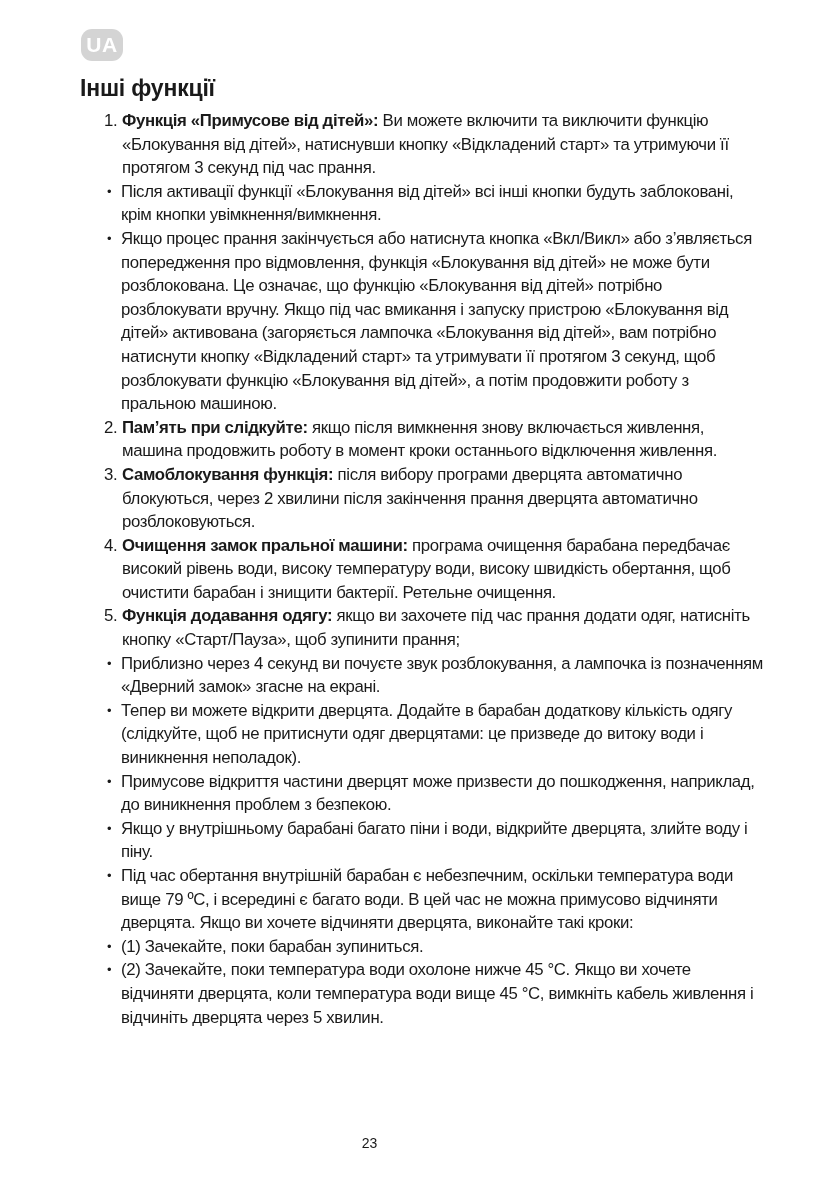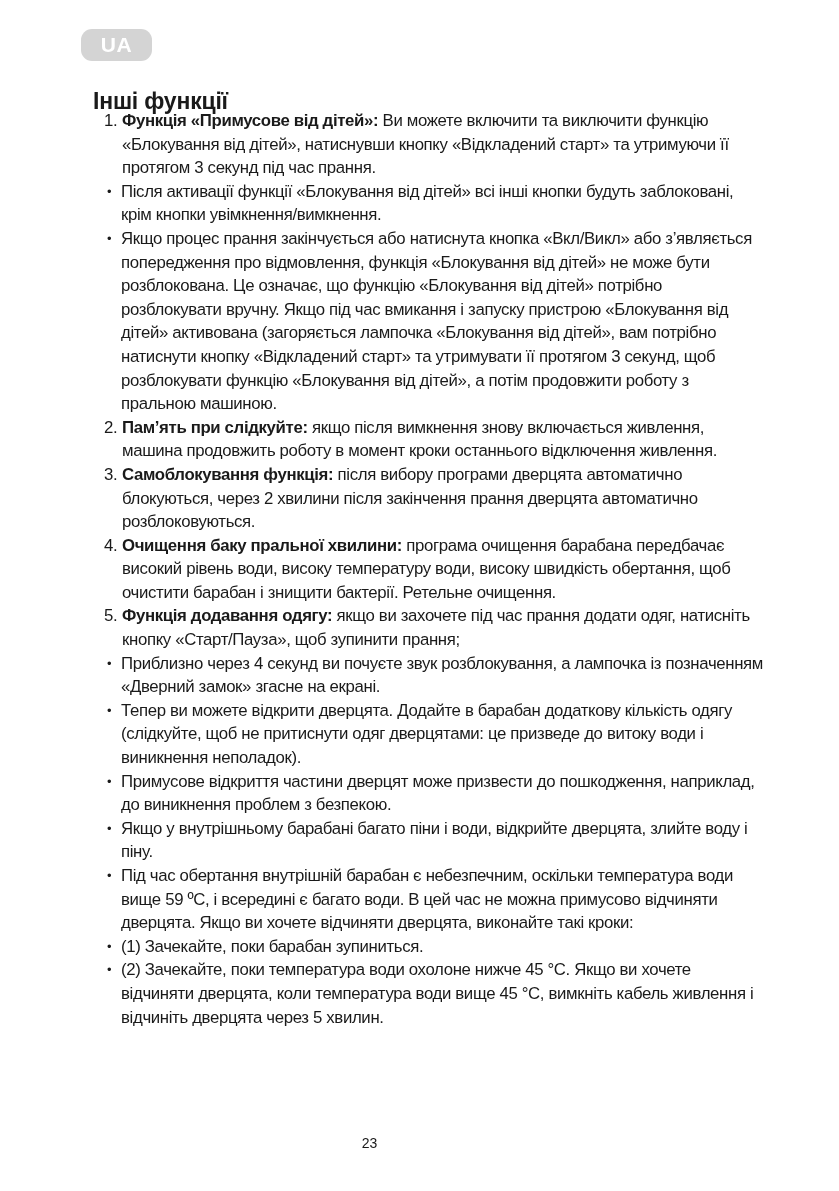--- a/index.html
+++ b/index.html
@@ -12,36 +12,36 @@
       height: 1191px;
       position: relative;
       overflow: hidden;
       font-family: "Liberation Sans", "DejaVu Sans", sans-serif;
       color: #1a1a1a;
     }
     .lang-badge {
       position: absolute;
       left: 81px;
       top: 29px;
-      width: 71px;
+      width: 42px;
       height: 32px;
       border-radius: 11px;
       background: #d4d4d4;
       color: #ffffff;
       font-weight: bold;
       font-size: 21px;
       line-height: 32px;
       text-align: center;
       letter-spacing: 0.5px;
     }
     .section-title {
       position: absolute;
       left: 80px;
       top: 75px;
-      margin: 13px;
+      margin: 0;
       font-size: 23px;
       font-weight: bold;
       color: #1a1a1a;
       letter-spacing: -0.2px;
     }
     .content {
       position: absolute;
       left: 104px;
       top: 109px;
       width: 660px;
@@ -104,21 +104,21 @@
   <p class="item numbered">
     <span class="marker">2.</span>
     <span class="bold">Пам’ять при слідкуйте:</span><span> якщо після вимкнення знову включається живлення, машина продовжить роботу в момент кроки останнього відключення живлення.</span>
   </p>
   <p class="item numbered">
     <span class="marker">3.</span>
     <span class="bold">Самоблокування функція:</span><span> після вибору програми дверцята автоматично блокуються, через 2 хвилини після закінчення прання дверцята автоматично розблоковуються.</span>
   </p>
   <p class="item numbered">
     <span class="marker">4.</span>
-    <span class="bold">Очищення баку пральної хвилини:</span><span> програма очищення барабана передбачає високий рівень води, високу температуру води, високу швидкість обертання, щоб очистити барабан і знищити бактерії. Ретельне очищення.</span>
+    <span class="bold">Очищення замок пральної машини:</span><span> програма очищення барабана передбачає високий рівень води, високу температуру води, високу швидкість обертання, щоб очистити барабан і знищити бактерії. Ретельне очищення.</span>
   </p>
   <p class="item numbered">
     <span class="marker">5.</span>
     <span class="bold">Функція додавання одягу:</span><span> якщо ви захочете під час прання додати одяг, натисніть кнопку «Старт/Пауза», щоб зупинити прання;</span>
   </p>
   <p class="item bullet">
     <span class="marker">•</span>
     <span>Приблизно через 4 секунд ви почуєте звук розблокування, а лампочка із позначенням «Дверний замок» згасне на екрані.</span>
   </p>
   <p class="item bullet">
@@ -128,21 +128,21 @@
   <p class="item bullet">
     <span class="marker">•</span>
     <span>Примусове відкриття частини дверцят може призвести до пошкодження, наприклад, до виникнення проблем з безпекою.</span>
   </p>
   <p class="item bullet">
     <span class="marker">•</span>
     <span>Якщо у внутрішньому барабані багато піни і води, відкрийте дверцята, злийте воду і піну.</span>
   </p>
   <p class="item bullet">
     <span class="marker">•</span>
-    <span>Під час обертання внутрішній барабан є небезпечним, оскільки температура води вище 59 ºC, і всередині є багато води. В цей час не можна примусово відчиняти дверцята. Якщо ви хочете відчиняти дверцята, виконайте такі кроки:</span>
+    <span>Під час обертання внутрішній барабан є небезпечним, оскільки температура води вище 79 ºC, і всередині є багато води. В цей час не можна примусово відчиняти дверцята. Якщо ви хочете відчиняти дверцята, виконайте такі кроки:</span>
   </p>
   <p class="item bullet">
     <span class="marker">•</span>
     <span>(1) Зачекайте, поки барабан зупиниться.</span>
   </p>
   <p class="item bullet">
     <span class="marker">•</span>
     <span>(2) Зачекайте, поки температура води охолоне нижче 45 °C. Якщо ви хочете відчиняти дверцята, коли температура води вище 45 °C, вимкніть кабель живлення і відчиніть дверцята через 5 хвилин.</span>
   </p>
 </div>

